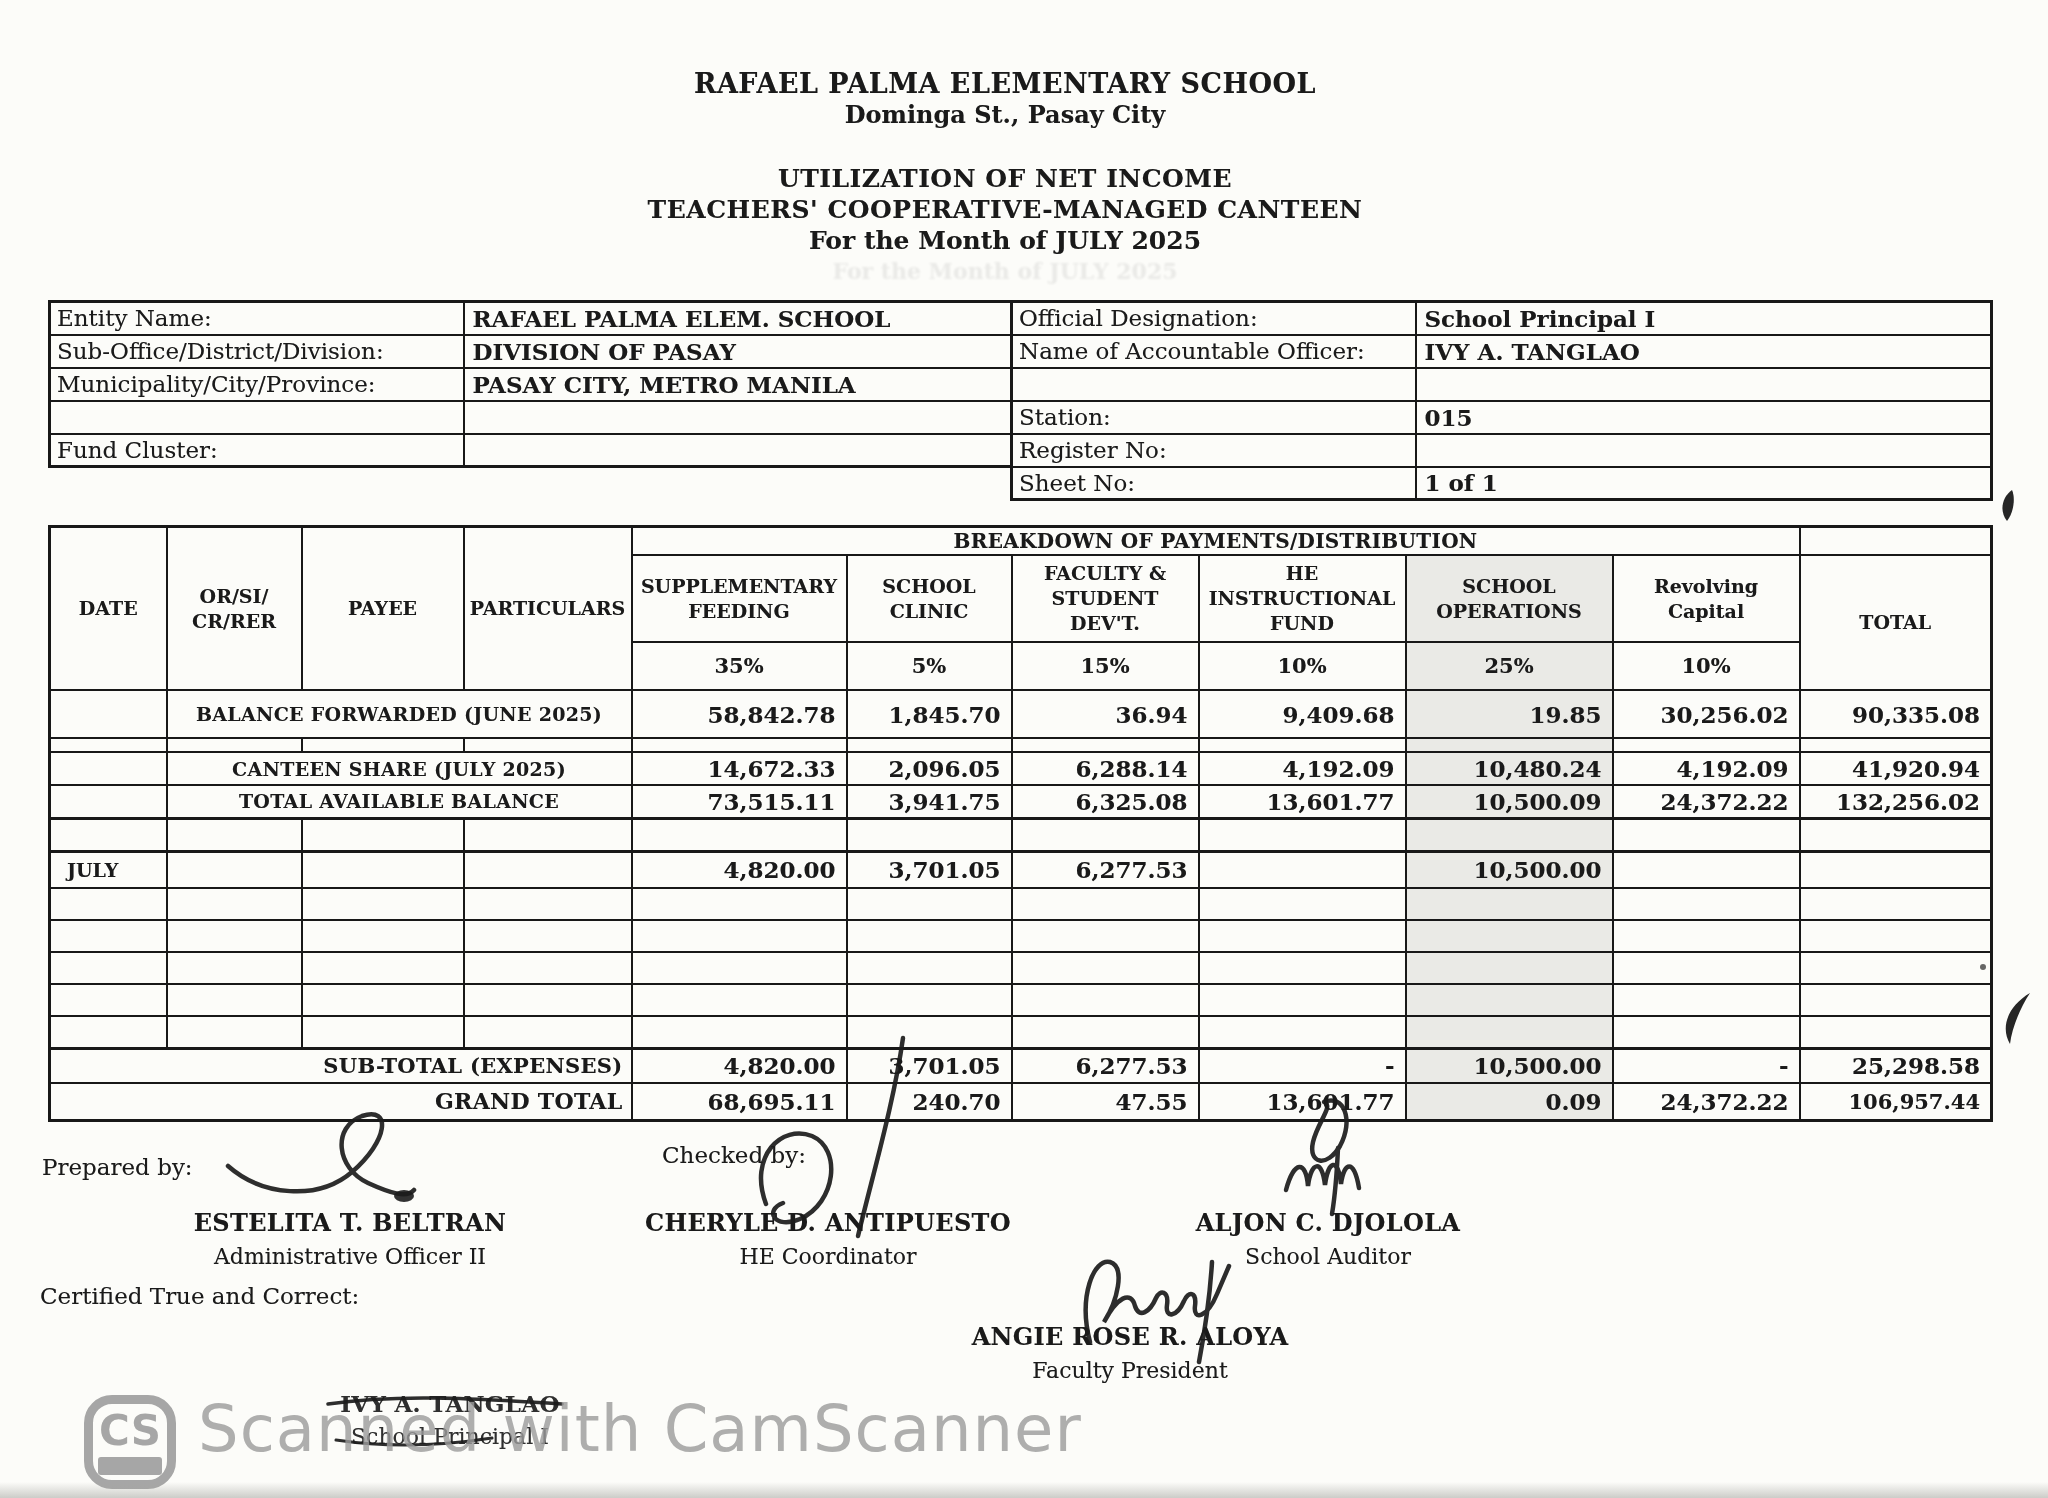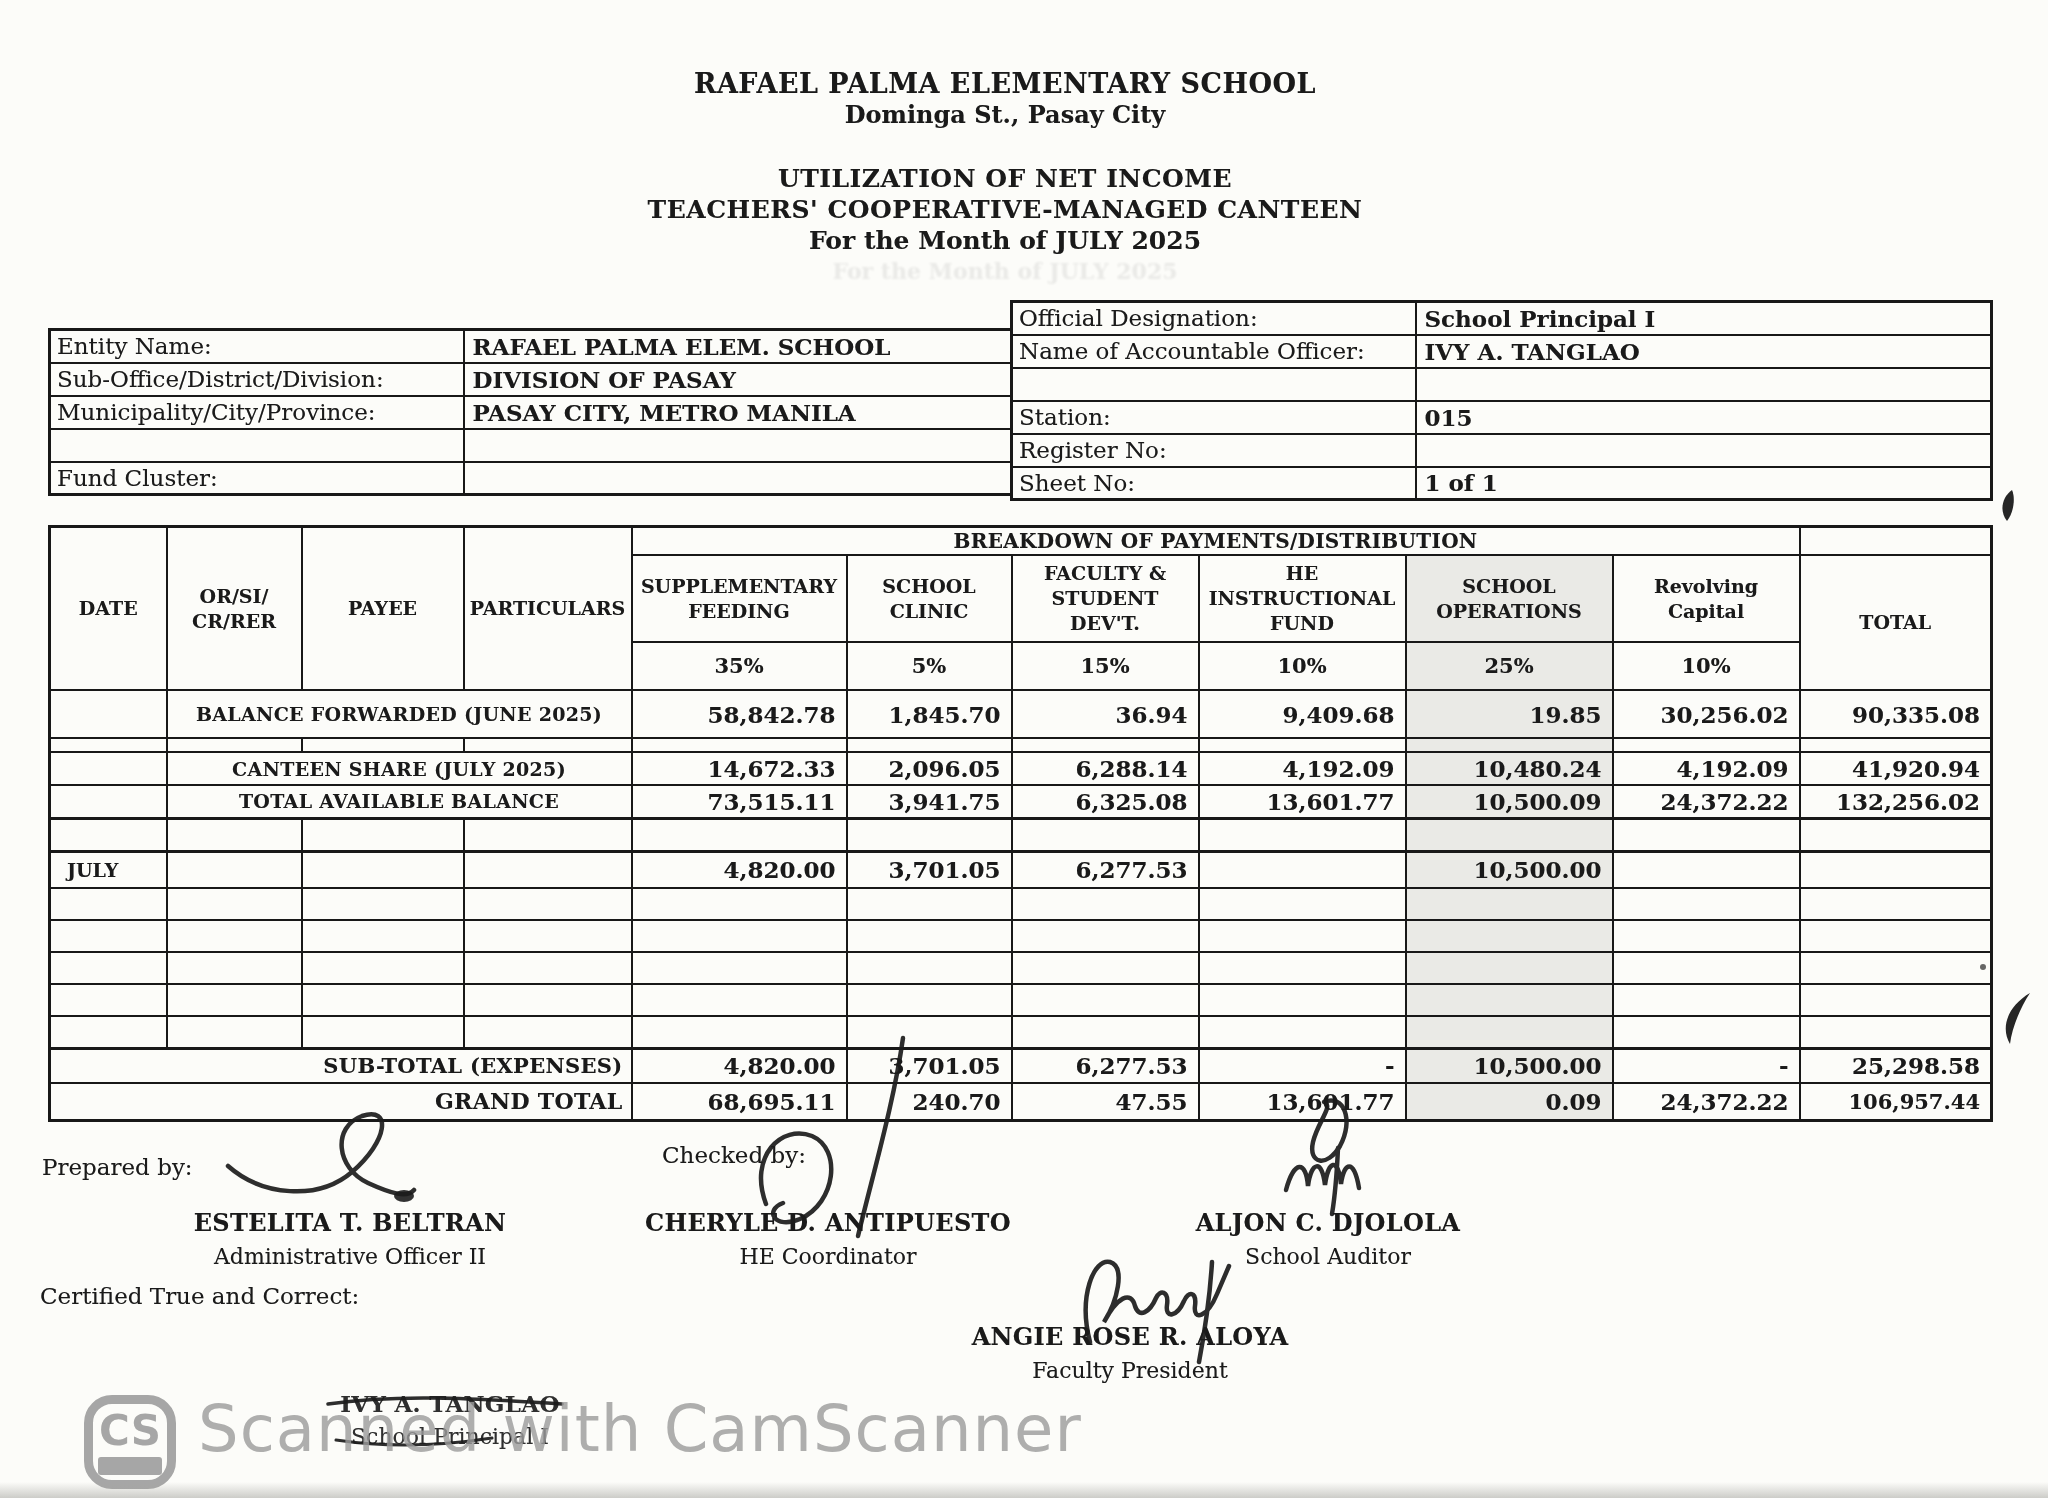--- a/index.html
+++ b/index.html
@@ -15,21 +15,21 @@
   .doc-header .t3{position:absolute;top:226px;width:100%;font-size:25px;font-weight:bold;}
   .doc-header .ghost{position:absolute;top:258px;width:100%;font-size:22px;font-weight:bold;
         opacity:.08;filter:blur(1.2px);}
   
   table{border-collapse:collapse;table-layout:fixed;}
   .info{position:absolute;top:300px;border:3px solid #181818;}
   .info td{border:2px solid #181818;font-size:23px;vertical-align:middle;
            overflow:hidden;white-space:nowrap;}
   .info td.lab{padding:1px 6px;font-weight:normal;}
   .info td.val{padding:1px 8px;font-weight:bold;}
-  .info-left{left:48px;margin-top:28px;}
+  .info-left{left:48px;}
   .info-right{left:1010px;}
   .info tr{height:33px;}
   
   .main{position:absolute;left:48px;top:525px;width:1942px;border:3px solid #181818;}
   .main th,.main td{border:2px solid #181818;overflow:hidden;}
   .main th{font-size:19px;font-weight:bold;text-align:center;vertical-align:middle;
            white-space:pre-line;line-height:1.3;padding:0 2px;}
   .main th.bkd{font-size:20px;letter-spacing:.3px;}
   .main tr.h1{height:28px;}
   .main tr.h2{height:87px;}

